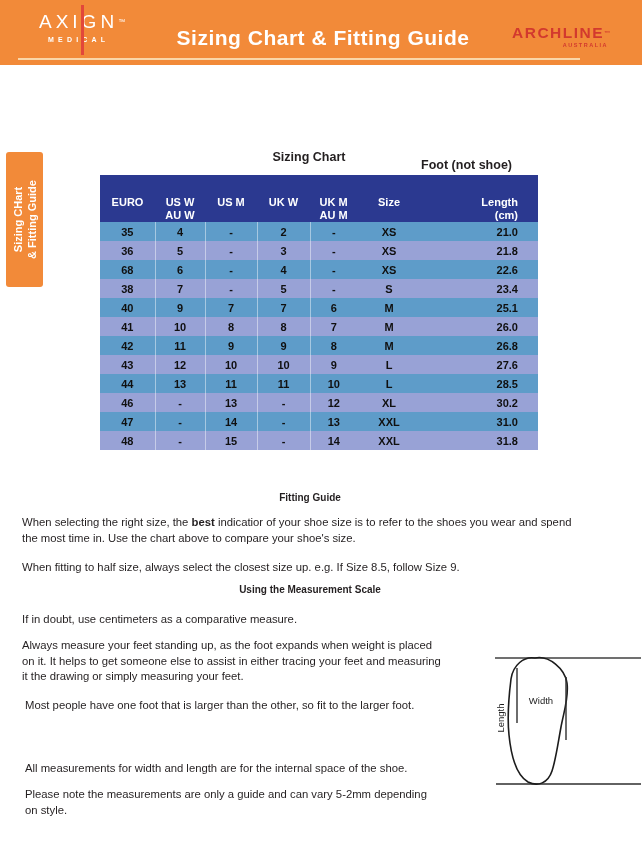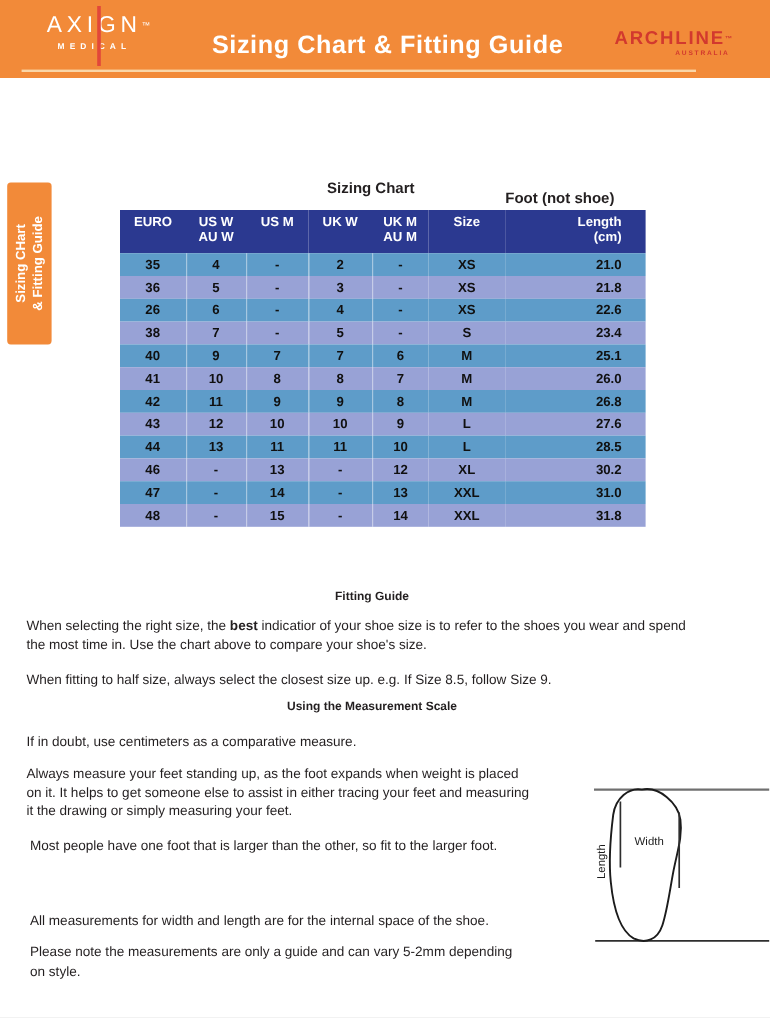--- a/index.html
+++ b/index.html
@@ -38,21 +38,21 @@
   
   .chart-title { position:absolute; left:100px; top:150px; width:418px;
     text-align:center; font-weight:bold; font-size:12.5px; }
   .foot-note { position:absolute; left:318px; top:158px; width:194px;
     text-align:right; font-weight:bold; font-size:12.5px; }
 
   
   .size-table { position:absolute; left:100px; top:175px; width:418px;
     border-collapse:collapse; table-layout:fixed; font-size:11px; }
   .size-table thead tr { background:#2B3990; color:#fff; height:36px; }
-  .size-table th { font-weight:bold; vertical-align:top; padding:4px 0 0 0; line-height:13px; text-align:center; }
+  .size-table th { font-weight:bold; vertical-align:top; padding:21px 0 0 0; line-height:13px; text-align:center; }
   .size-table tbody tr { height:19px; }
   .size-table tbody tr:nth-child(odd)  { background:#5E9CC9; }
   .size-table tbody tr:nth-child(even) { background:#98A2D6; }
   .size-table td { text-align:center; font-weight:600; color:#101010; padding:0; }
   .size-table .c0 { width:55px; } .size-table .c1 { width:50px; }
   .size-table .c2 { width:52px; } .size-table .c3 { width:53px; }
   .size-table .c4 { width:47px;margin-top:44px; } .size-table .c5 { width:64px; }
   .size-table .c6 { width:97px; text-align:right; padding-right:20px; }
   .size-table tbody td.c0, .size-table tbody td.c1,
   .size-table tbody td.c2, .size-table tbody td.c3 { border-right:1px solid rgba(255,255,255,.45); }
@@ -147,21 +147,21 @@
         <tr>
           <td class="c0">36</td>
           <td class="c1">5</td>
           <td class="c2">-</td>
           <td class="c3">3</td>
           <td class="c4">-</td>
           <td class="c5">XS</td>
           <td class="c6">21.8</td>
         </tr>
         <tr>
-          <td class="c0">26</td>
+          <td class="c0">68</td>
           <td class="c1">6</td>
           <td class="c2">-</td>
           <td class="c3">4</td>
           <td class="c4">-</td>
           <td class="c5">XS</td>
           <td class="c6">22.6</td>
         </tr>
         <tr>
           <td class="c0">38</td>
           <td class="c1">7</td>

